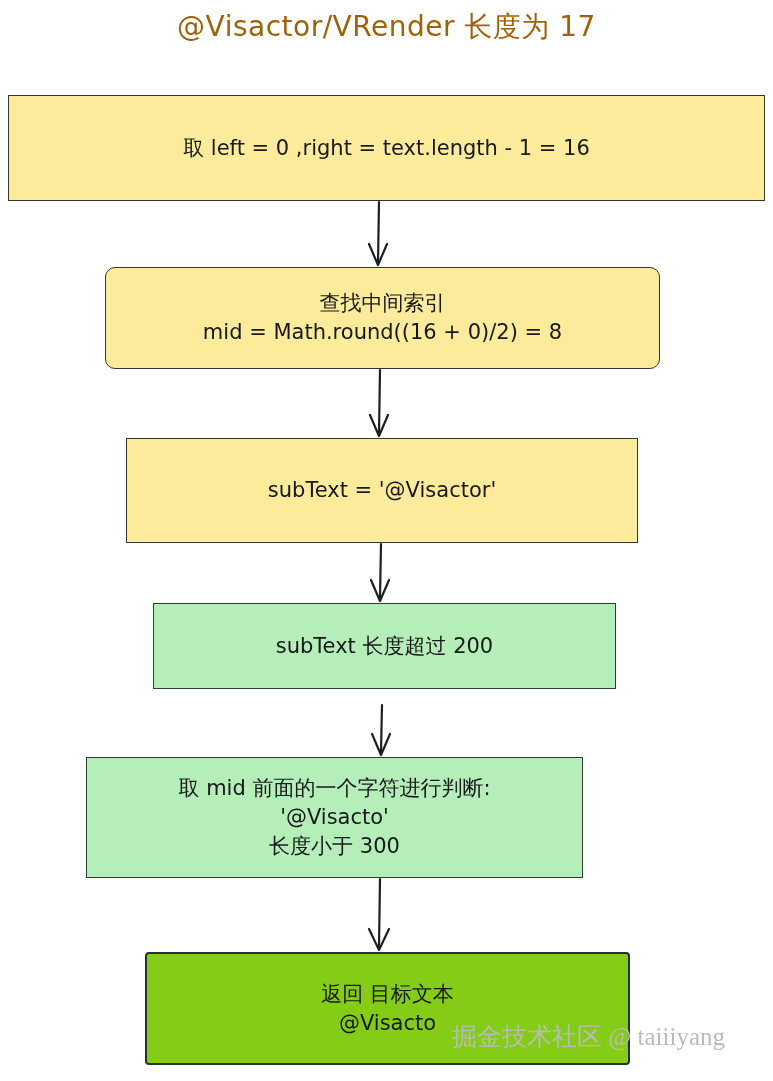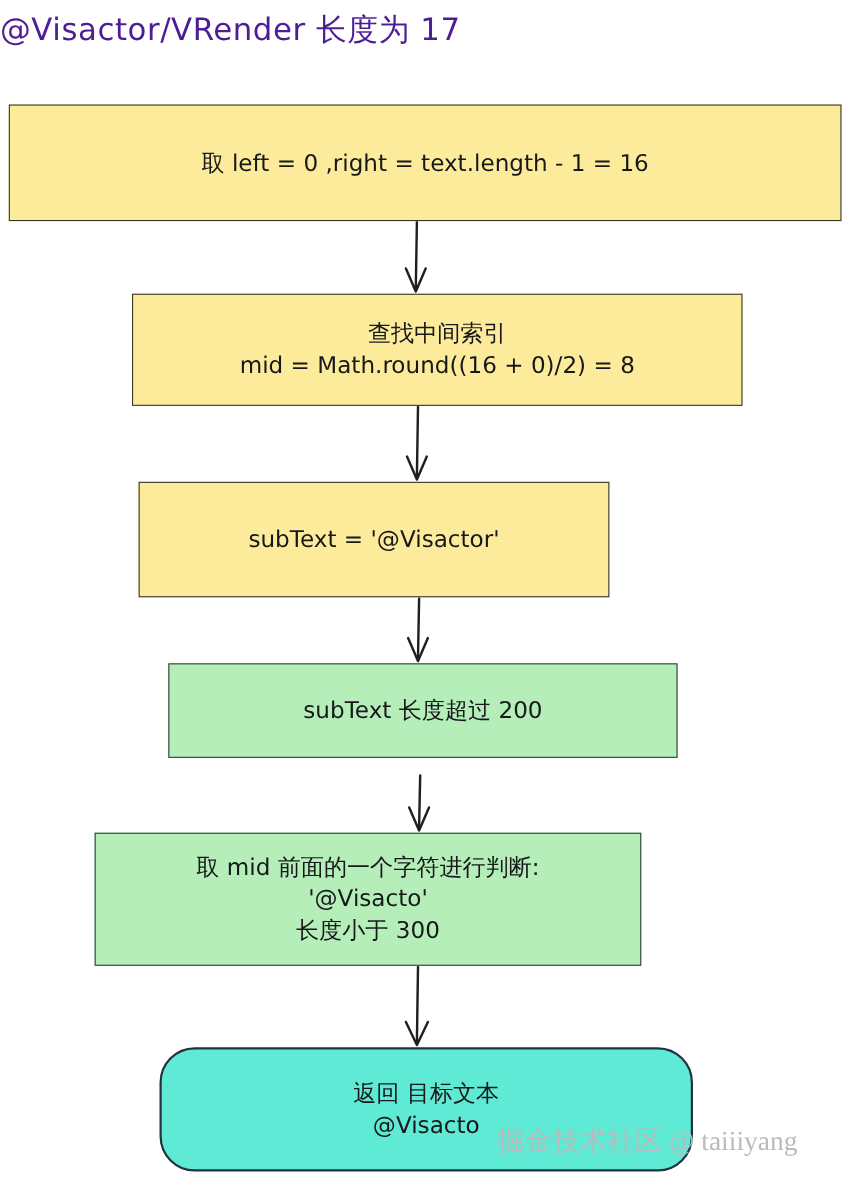--- a/index.html
+++ b/index.html
@@ -21,23 +21,23 @@
     top: 0;
     width: 773px;
     height: 1081px;
   }
 
   .title {
     position: absolute;
     left: 0;
     top: 8px;
     width: 773px;
-    text-align: left;
+    text-align: center;
     font-size: 28px;
-    color: #4c1d95;
+    color: #a16207;
     letter-spacing: 0.5px;
     font-family: "DejaVu Sans", "Liberation Sans", sans-serif;
     white-space: nowrap;
   }
 
   .node {
     position: absolute;
     box-sizing: border-box;
     border: 1.6px solid #2f3330;
     display: flex;
@@ -49,26 +49,26 @@
     font-size: 21px;
     line-height: 1.38;
     padding: 4px 6px;
   }
   .node .line {
     white-space: nowrap;
   }
 
   .node--yellow { background: #fceb9a; border-color: #3a3429; }
   .node--green  { background: #b5eeb9; border-color: #2d3f31; }
-  .node--blue   { background: #5eead4; border-color: #23313f; border-radius: 32px; border-width: 2px; align-items: center; }
+  .node--blue   { background: #84cc16; border-color: #23313f; border-radius: 4px; border-width: 2px; align-items: center; }
 
   
   #node-init    { left: 8px;   top: 95px;  width: 757px; height: 106px; }
-  #node-mid     { left: 120px; top: 267px; width: 555px; height: 102px; }
-  #node-subtext { left: 126px; top: 438px; width: 428px; height: 105px; }
+  #node-mid     { left: 105px; top: 267px; width: 555px; height: 102px; border-radius: 10px; }
+  #node-subtext { left: 126px; top: 438px; width: 512px; height: 105px; }
   #node-over200 { left: 153px; top: 603px; width: 463px; height: 86px; }
   #node-judge   { left: 86px;  top: 757px; width: 497px; height: 121px; }
   #node-return  { left: 145px; top: 952px; width: 485px; height: 113px; }
 
   .watermark {
     position: absolute;
     left: 452px;
     top: 1020px;
     font-size: 25px;
     color: #b9bbbd;

